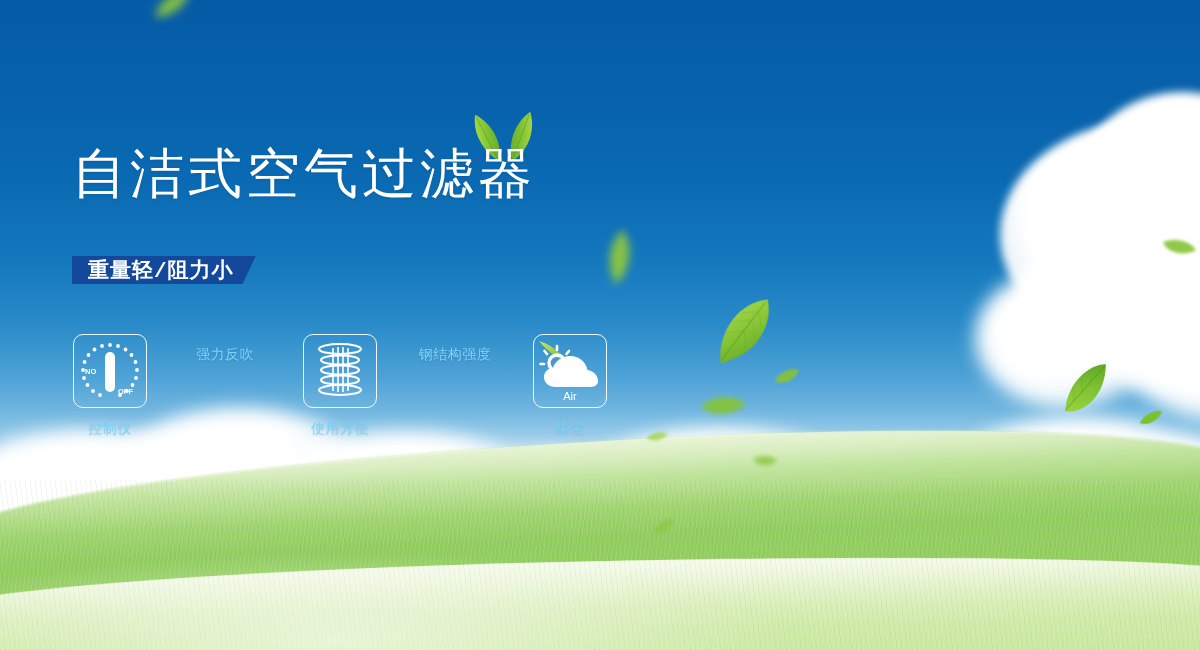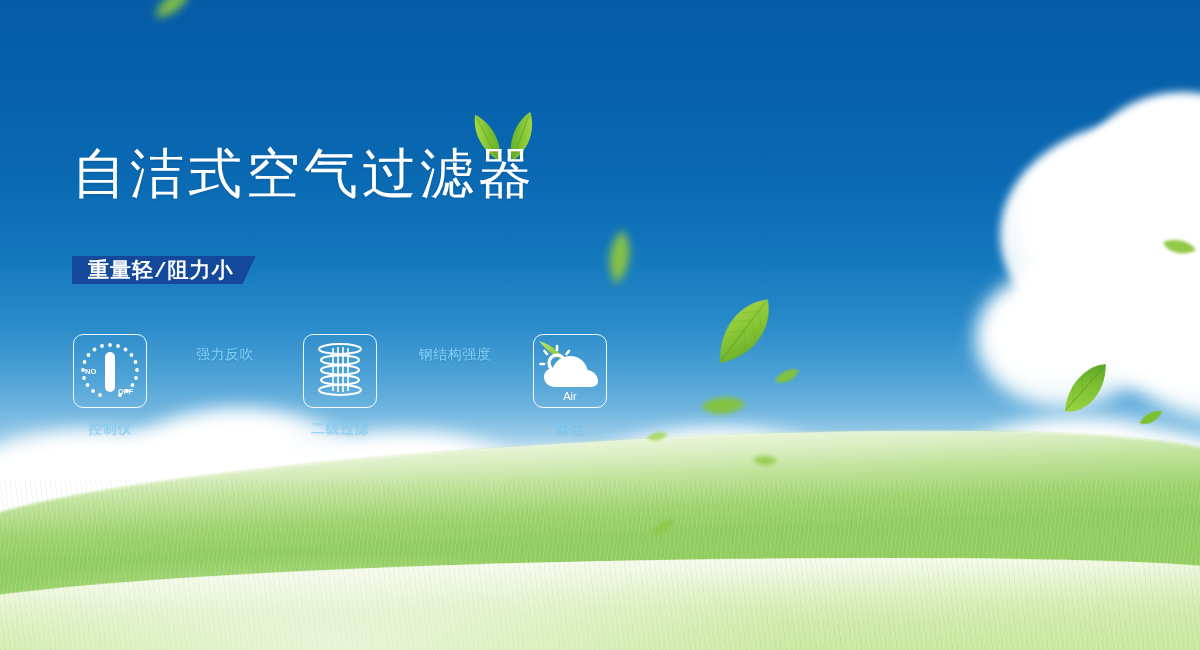--- a/index.html
+++ b/index.html
@@ -448,21 +448,21 @@
             <ellipse cx="28" cy="48" rx="21" ry="5"></ellipse>
           </g>
           <g stroke="#ffffff" stroke-width="1.7" opacity="0.95">
             <line x1="21" y1="6" x2="21" y2="49"></line>
             <line x1="26" y1="5" x2="26" y2="50"></line>
             <line x1="31" y1="5" x2="31" y2="50"></line>
             <line x1="36" y1="6" x2="36" y2="49"></line>
           </g>
         </svg>
       </div>
-      <div class="feature-label">二级过滤</div>
+      <div class="feature-label">使用方便</div>
     </div>
 
     <div class="feature">
       <div class="feature-label">钢结构强度</div>
     </div>
 
     <div class="feature">
       <div class="feature-box">
         <svg width="70" height="68" viewBox="0 0 70 68" aria-hidden="true">
           <defs>

